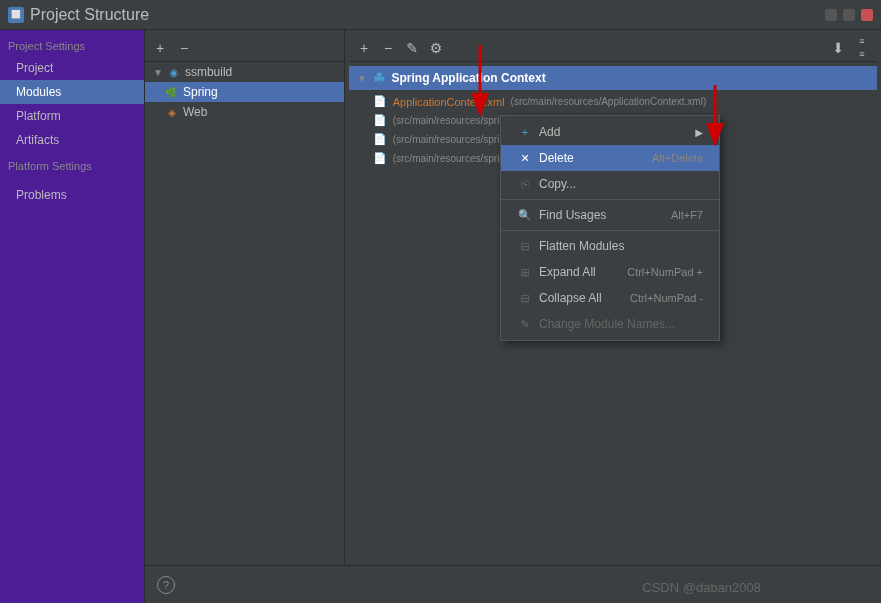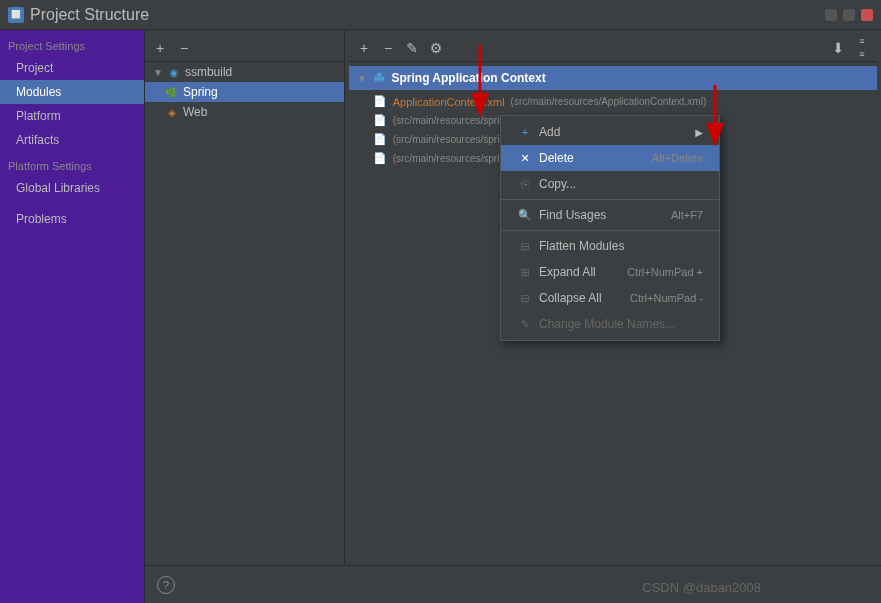--- a/index.html
+++ b/index.html
@@ -352,21 +352,20 @@
 
 <div class="main-container">
 
   <div class="sidebar">
     <div class="sidebar-section-header">Project Settings</div>
     <div class="sidebar-item">Project</div>
     <div class="sidebar-item active">Modules</div>
     <div class="sidebar-item">Platform</div>
     <div class="sidebar-item">Artifacts</div>
     <div class="sidebar-section-label">Platform Settings</div>
-    <div class="sidebar-item">Global Libraries</div>
     <div style="margin-top:7px;">
       <div class="sidebar-item">Problems</div>
     </div>
   </div>
 
   <div class="right-panel">
     <div class="split-area">
 
       <div class="module-tree">
         <div class="tree-toolbar">

